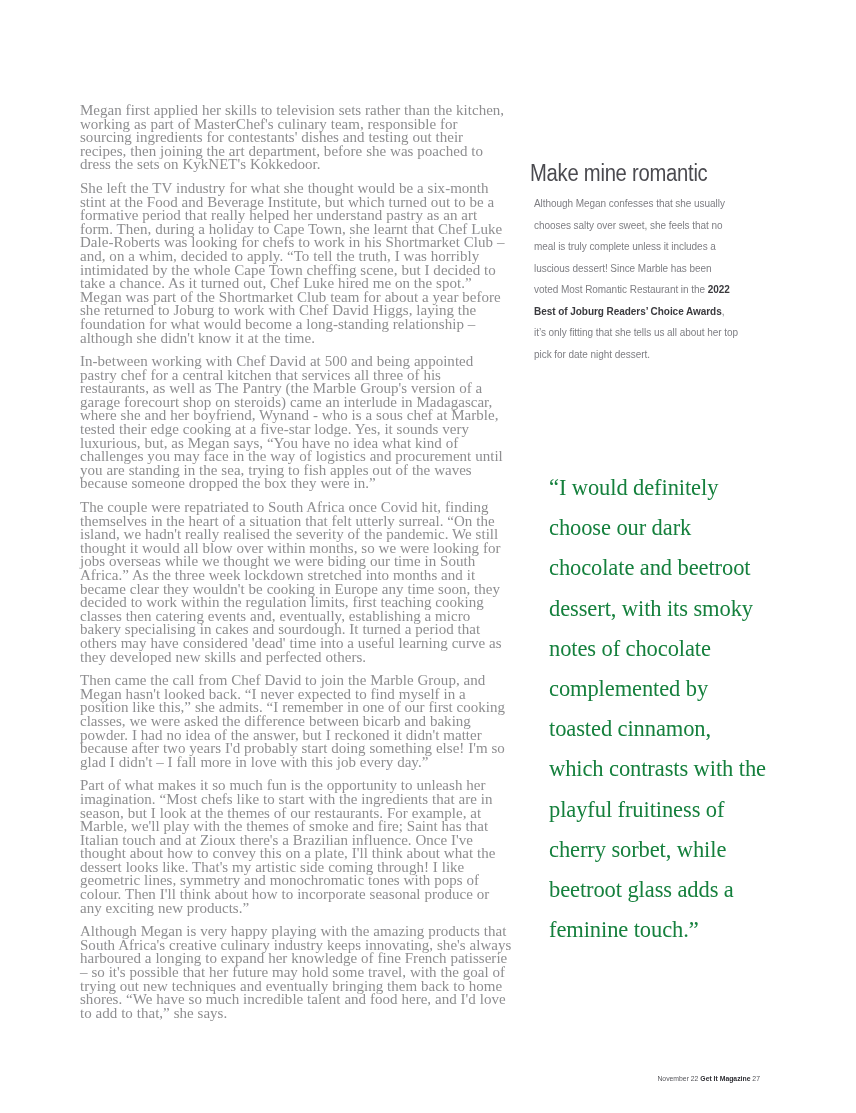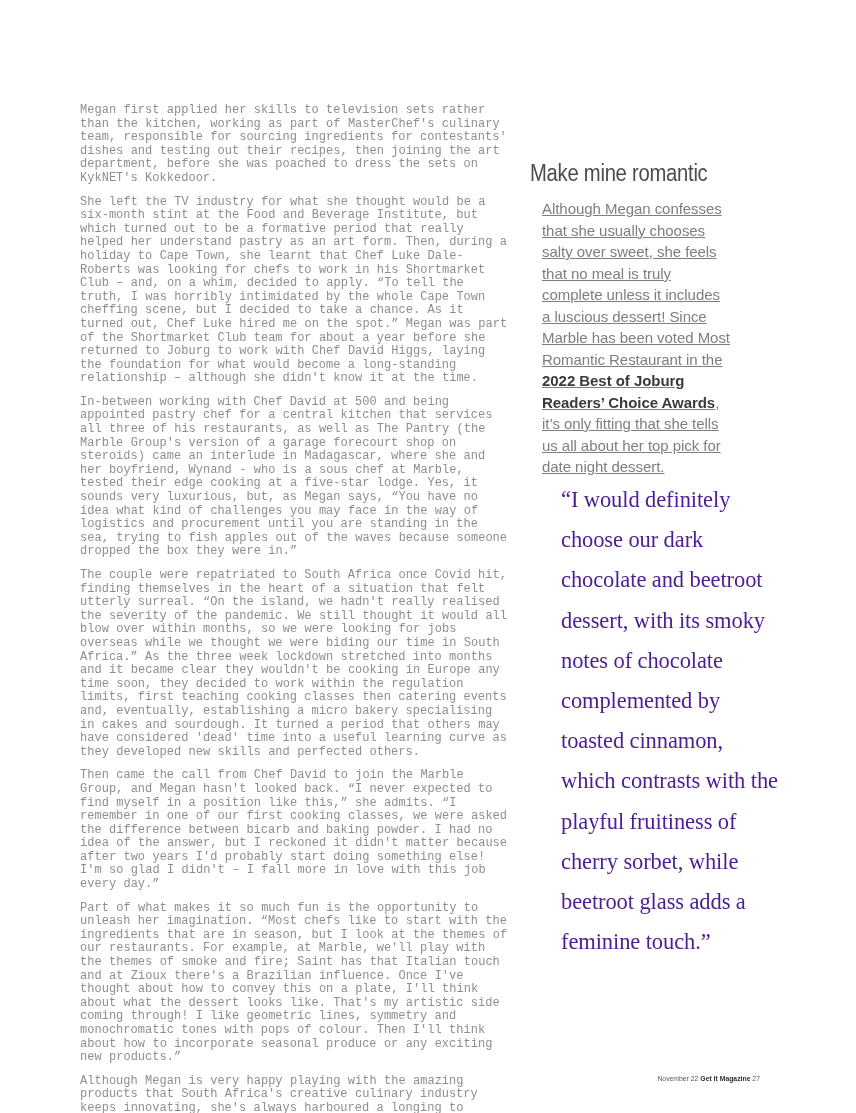--- a/index.html
+++ b/index.html
@@ -25,22 +25,22 @@
 
   
   .body-column {
     position: absolute;
     left: 80px;
     top: 104px;
     width: 432px;
   }
   .body-column p {
     margin: 0 0 10px 0;
-    font-family: Liberation Mono, monospace;
-    font-size: 12px;
+    font-family: Liberation Serif, serif;
+    font-size: 15px;
     line-height: 13.6px;
     color: #8e8e90;
     letter-spacing: 0.02px;
     text-align: left;
     word-spacing: 0.1px;
   }
   .body-column p:last-child { margin-bottom: 14px; }
 
   
   .side-column {
@@ -58,43 +58,42 @@
     color: #4b4b50;
     letter-spacing: -0.3px;
     margin: 0 0 7px 0;
     transform: scaleX(0.88);
     transform-origin: left center;
     white-space: nowrap;
   }
 
   .side-body {
     font-family: "Liberation Sans", sans-serif;
-    font-size: 15px;
+    font-size: 10px;
     line-height: 21.5px;
     color: #7e7e83;
-    margin: 12px;
+    margin: 4px;
     letter-spacing: -0.05px;
-    text-decoration: underline;
   }
   .side-body .award {
     font-weight: bold;
     color: #3a3a3e;
   }
 
   
   .pullquote {
     position: absolute;
     left: 549px;
     top: 468px;
     width: 218px;
     font-family: "Liberation Serif", "DejaVu Serif", serif;
     font-size: 22.5px;
     line-height: 40.2px;
-    color: #4c1d95;
-    margin: 12px;
+    color: #15803d;
+    margin: 0;
     letter-spacing: -0.1px;
   }
 
   
   .footer {
     position: absolute;
     right: 96px;
     bottom: 29px;
     font-family: "Liberation Sans Narrow", "Liberation Sans", sans-serif;
     font-size: 7.6px;

